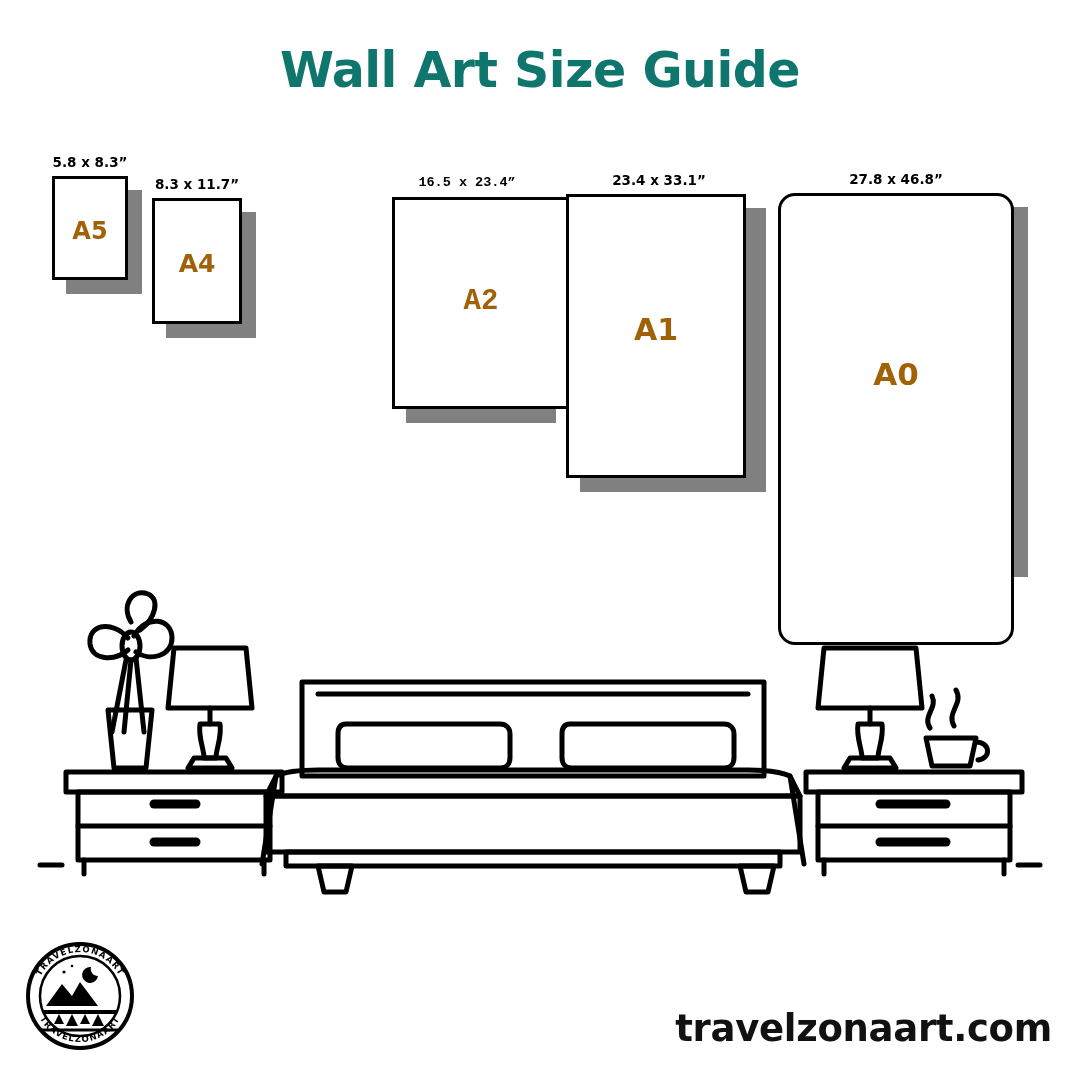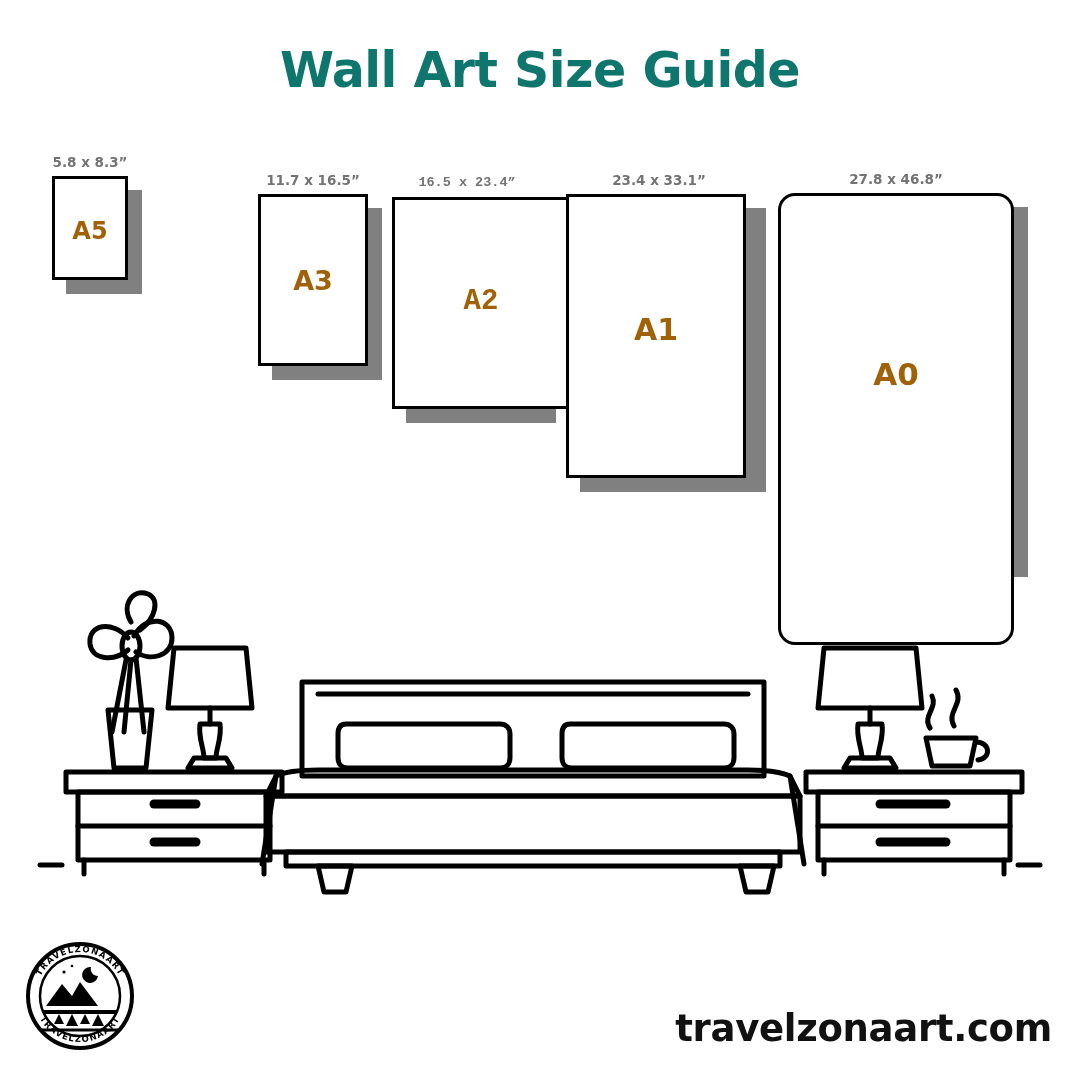--- a/index.html
+++ b/index.html
@@ -40,21 +40,21 @@
   .frame-group {
     position: absolute;
   }
   .frame-label {
     position: absolute;
     left: 0;
     width: 100%;
     text-align: center;
     font-size: 13.5px;
     font-weight: 700;
-    color: #737373;
+    color: #000000;
     white-space: nowrap;
   }
   .frame-shadow {
     position: absolute;
     background: #808080;
   }
   .frame-box {
     position: absolute;
     background: #ffffff;
     border: 3px solid #000000;
@@ -103,25 +103,25 @@
 <div id="page-title">Wall Art Size Guide</div>
 
 <div id="frames">
     <div class="frame-group" style="left: 52px; top: 176px; width: 76px; height: 104px;">
       <div class="frame-label" style="top: -22px;">5.8 x 8.3”</div>
       <div class="frame-shadow" style="left: 14px; top: 14px; width: 76px; height: 104px;"></div>
       <div class="frame-box" style="left: 0px; top: 0px; width: 76px; height: 104px;">
         <div class="frame-name" style="top: 38px; font-size: 24px;">A5</div>
       </div>
     </div>
-    <div class="frame-group" style="left: 258px; top: 194px; width: 110px; height: 172px;">
-      <div class="frame-label" style="top: -22px;">11.7 x 16.5”</div>
-      <div class="frame-shadow" style="left: 14px; top: 14px; width: 110px; height: 172px;"></div>
-      <div class="frame-box" style="left: 0px; top: 0px; width: 110px; height: 172px;">
-        <div class="frame-name" style="top: 68px; font-size: 27px;">A3</div>
+    <div class="frame-group" style="left: 152px; top: 198px; width: 90px; height: 126px;">
+      <div class="frame-label" style="top: -22px;">8.3 x 11.7”</div>
+      <div class="frame-shadow" style="left: 14px; top: 14px; width: 90px; height: 126px;"></div>
+      <div class="frame-box" style="left: 0px; top: 0px; width: 90px; height: 126px;">
+        <div class="frame-name" style="top: 48px; font-size: 25px;">A4</div>
       </div>
     </div>
     <div class="frame-group" style="left: 392px; top: 197px; width: 150px; height: 212px; font-family: Liberation Mono, monospace;">
       <div class="frame-label" style="top: -22px;">16.5 x 23.4”</div>
       <div class="frame-shadow" style="left: 14px; top: 14px; width: 150px; height: 212px;"></div>
       <div class="frame-box" style="left: 0px; top: 0px; width: 178px; height: 212px;">
         <div class="frame-name" style="top: 85px; font-size: 29px;">A2</div>
       </div>
     </div>
     <div class="frame-group" style="left: 566px; top: 194px; width: 186px; height: 284px;">

